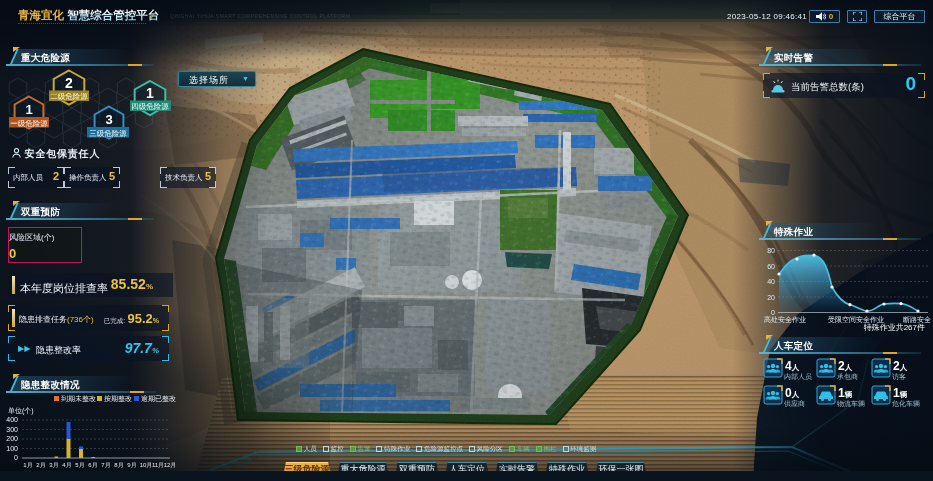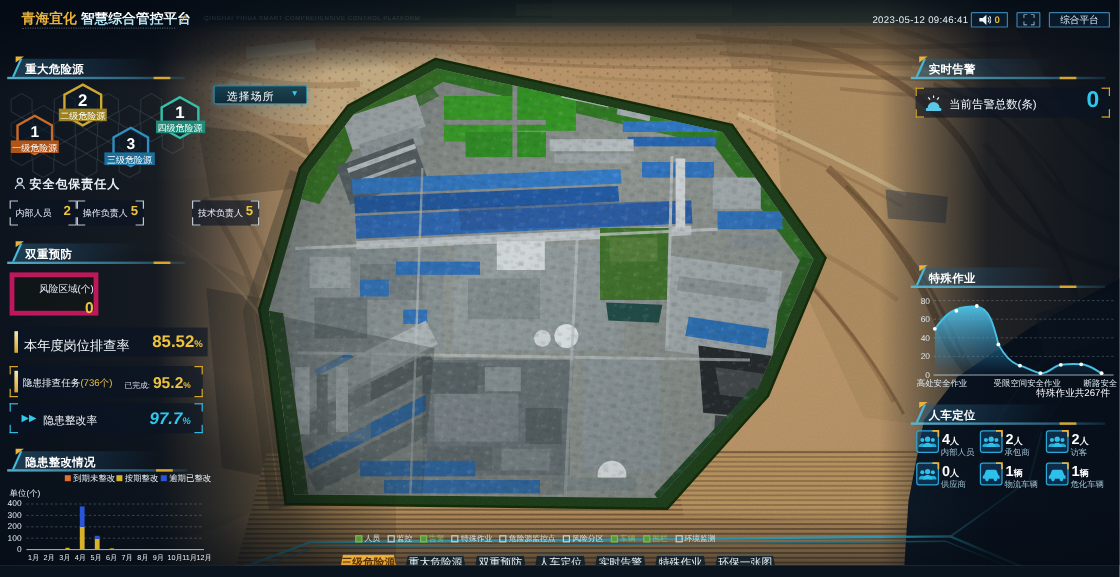--- a/index.html
+++ b/index.html
@@ -413,28 +413,28 @@
     <div class="abs num-y" style="right:5px;top:3px;font-size:11px;">5</div>
   </div>
 
   <div class="abs shead" style="left:10px;top:203px;width:140px;">
     <div class="bar" style="width:100px;"></div>
       <div class="tri"></div>
     <div class="txt">双重预防</div>
     <div class="ul" style="width:148px;"></div>
       <div class="uly" style="left:118px;"></div>
   </div>
-  <div class="abs" style="left:8px;top:227px;width:74px;height:36px;border:4px solid #be185d;background:rgba(18,24,18,.55);text-align:right;">
+  <div class="abs" style="left:8px;top:227px;width:74px;height:36px;border:1px solid #be185d;background:rgba(18,24,18,.55);text-align:left;">
     <div style="font-size:8px;color:#eef;margin-top:4px;">风险区域(个)</div>
     <div class="num-y" style="font-size:13px;margin-top:3px;">0</div>
   </div>
   <div class="abs" style="left:8px;top:273px;width:165px;height:24px;background:rgba(9,20,35,.62);">
     <div class="abs" style="left:4px;top:3px;width:3px;height:18px;background:linear-gradient(180deg,#f5e9b0,#d8a62a);"></div>
     <div class="abs wlab" style="left:12px;top:8px;font-size:11px;">本年度岗位排查率</div>
-    <div class="abs num-y" style="right:4px;top:3px;font-size:14px;margin-left:13px;">85.52<span style="font-size:8px;">%</span></div>
+    <div class="abs num-y" style="right:20px;top:3px;font-size:14px;margin-left:13px;">85.52<span style="font-size:8px;">%</span></div>
   </div>
   <div class="abs cbox" style="left:8px;top:305px;width:161px;height:26px;">
     <div class="cb y tl"></div>
       <div class="cb y tr"></div>
       <div class="cb y bl"></div>
       <div class="cb y br"></div>
     <div class="abs" style="left:4px;top:4px;width:3px;height:18px;background:linear-gradient(180deg,#f5e9b0,#d8a62a);"></div>
     <div class="abs wlab" style="left:11px;top:9px;font-size:8px;">隐患排查任务<span style="color:#ecc23f;">(736个)</span></div>
     <div class="abs" style="right:44px;top:12px;font-size:6.5px;color:#dde;">已完成:</div>
     <div class="abs num-y" style="right:10px;top:6px;font-size:13px;">95.2<span style="font-size:7px;">%</span></div>

